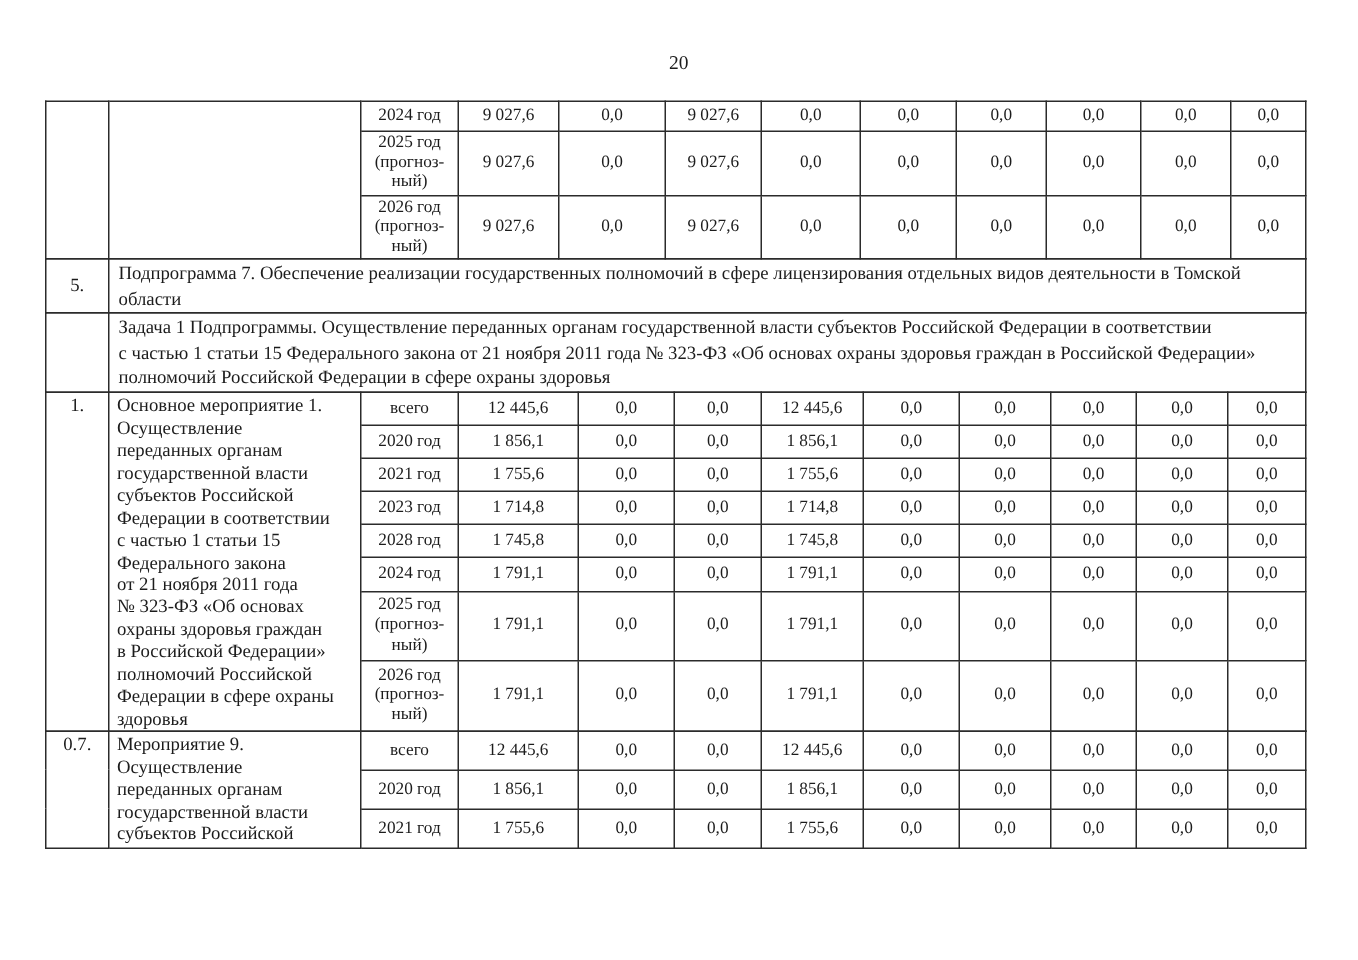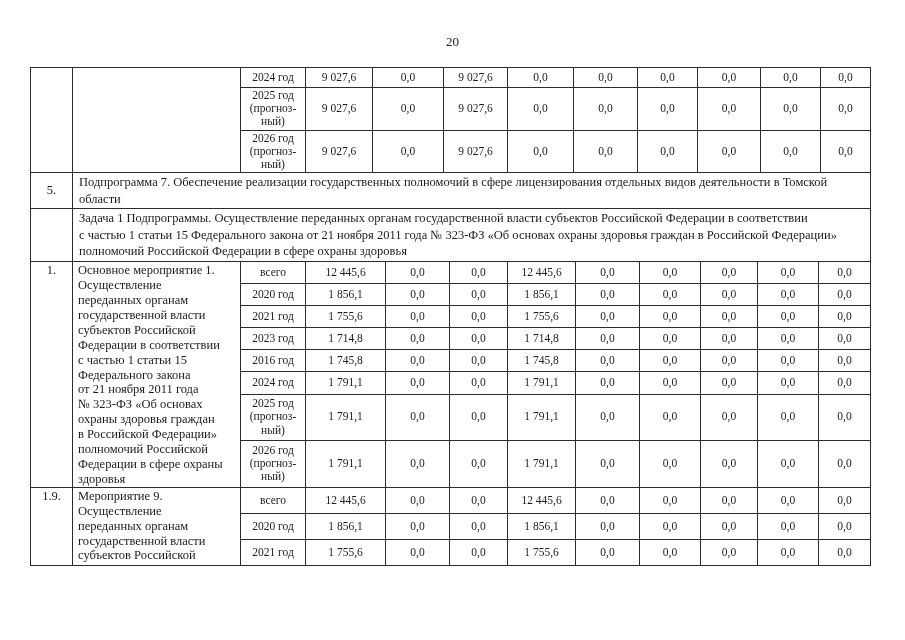--- a/index.html
+++ b/index.html
@@ -192,21 +192,21 @@
         <td class="vc">0,0</td>
         <td class="vc">0,0</td>
         <td class="vc">1 714,8</td>
         <td class="vc">0,0</td>
         <td class="vc">0,0</td>
         <td class="vc">0,0</td>
         <td class="vc">0,0</td>
         <td class="vc">0,0</td>
       </tr>
       <tr style="height:22px">
-        <td class="yc">2016 год</td>
+        <td class="yc">2028 год</td>
         <td class="vc">1 745,8</td>
         <td class="vc">0,0</td>
         <td class="vc">0,0</td>
         <td class="vc">1 745,8</td>
         <td class="vc">0,0</td>
         <td class="vc">0,0</td>
         <td class="vc">0,0</td>
         <td class="vc">0,0</td>
         <td class="vc">0,0</td>
       </tr>
@@ -263,21 +263,21 @@
           <col style="width:58px">
           <col style="width:68px">
           <col style="width:64px">
           <col style="width:61px">
           <col style="width:57px">
           <col style="width:61px">
           <col style="width:52px">
         </colgroup>
       <tbody>
           <tr style="height:26px">
-        <td class="num vt" rowspan="3">1.9.</td>
+        <td class="num vt" rowspan="3">0.7.</td>
         <td class="desc" rowspan="3">Мероприятие 9.
 Осуществление
 переданных органам
 государственной власти
 субъектов Российской</td>
         <td class="yc">всего</td>
         <td class="vc">12 445,6</td>
         <td class="vc">0,0</td>
         <td class="vc">0,0</td>
         <td class="vc">12 445,6</td>

